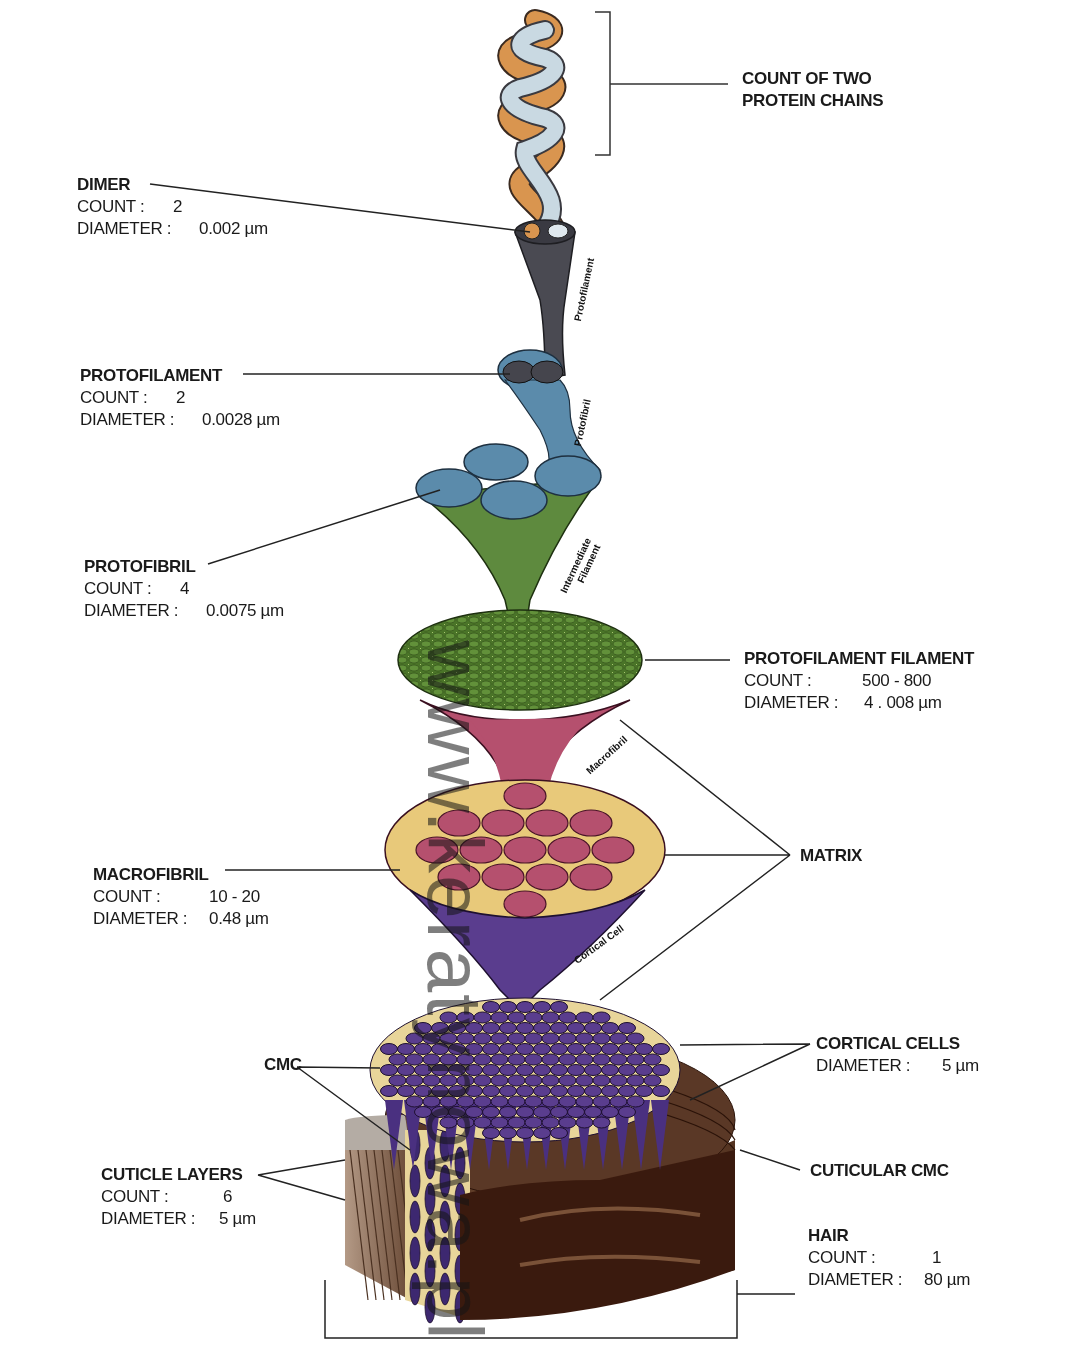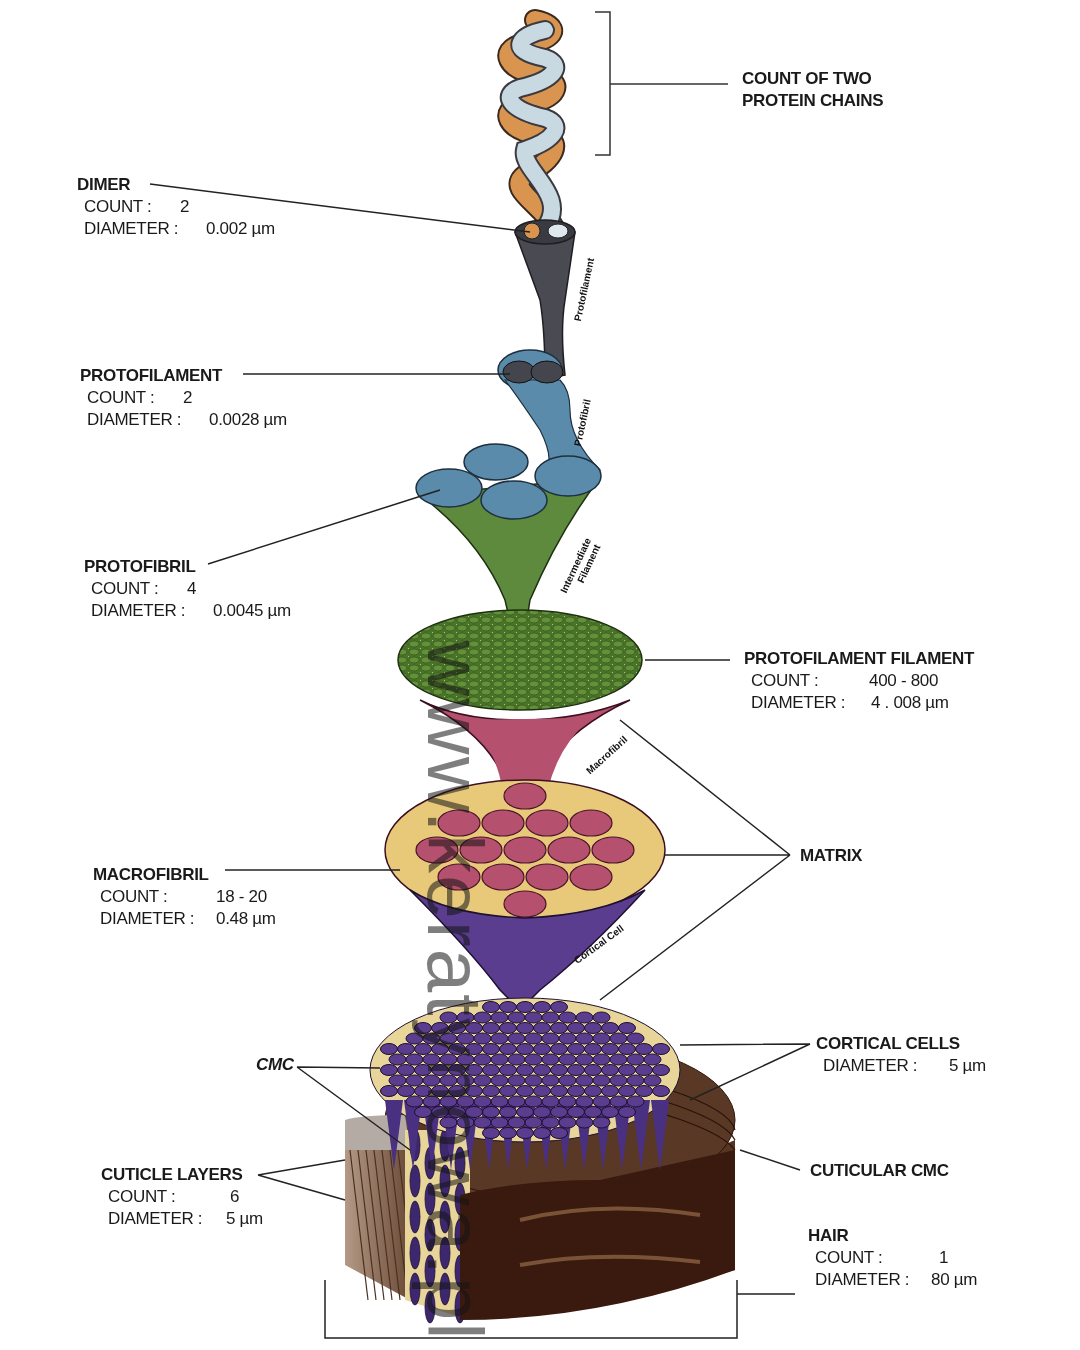--- a/index.html
+++ b/index.html
@@ -2,21 +2,21 @@
 <html><head>
 <meta charset="utf-8">
 <style>
   html, body { margin:0; padding:0; background:#ffffff; }
   body { width:1080px; height:1350px; position:relative; overflow:hidden;
          font-family:"Liberation Sans", "DejaVu Sans", sans-serif; color:#1a1a1a; }
   #art { position:absolute; left:0; top:0; width:1080px; height:1350px; }
   .lbl { position:absolute; font-size:17px; line-height:22px; letter-spacing:-0.3px; }
   .lbl .title { font-weight:bold; display:block; }
   .lbl .row { display:block; }
-  .lbl .k { display:inline-block;margin-left:7px; }
+  .lbl .k { display:inline-block; }
   .vlabel { position:absolute; font-size:10px; font-weight:bold; color:#111; white-space:nowrap; transform-origin:left top; }
   .wm { position:absolute; left:500px; top:640px; font-size:78px; color:rgba(20,20,20,0.55);
         transform-origin:left top; transform:rotate(90deg); white-space:nowrap; letter-spacing:2px; }
 </style>
 </head>
 <body>
 
 <svg id="art" viewBox="0 0 1080 1350" xmlns="http://www.w3.org/2000/svg">
   <defs>
     <pattern id="ifDots" width="12" height="8" patternUnits="userSpaceOnUse">
@@ -368,45 +368,45 @@
 
 <div class="lbl" style="left:80px;top:365px;">
   <span class="title">PROTOFILAMENT</span>
   <span class="row"><span class="k" style="width:96px">COUNT :</span><span>2</span></span>
   <span class="row"><span class="k" style="width:122px">DIAMETER :</span><span>0.0028 µm</span></span>
 </div>
 
 <div class="lbl" style="left:84px;top:556px;">
   <span class="title">PROTOFIBRIL</span>
   <span class="row"><span class="k" style="width:96px">COUNT :</span><span>4</span></span>
-  <span class="row"><span class="k" style="width:122px">DIAMETER :</span><span>0.0045 µm</span></span>
+  <span class="row"><span class="k" style="width:122px">DIAMETER :</span><span>0.0075 µm</span></span>
 </div>
 
 <div class="lbl" style="left:744px;top:648px;">
   <span class="title">PROTOFILAMENT FILAMENT</span>
-  <span class="row"><span class="k" style="width:118px">COUNT :</span><span>400 - 800</span></span>
+  <span class="row"><span class="k" style="width:118px">COUNT :</span><span>500 - 800</span></span>
   <span class="row"><span class="k" style="width:120px">DIAMETER :</span><span>4 . 008 µm</span></span>
 </div>
 
 <div class="lbl" style="left:800px;top:845px;">
   <span class="title">MATRIX</span>
 </div>
 
 <div class="lbl" style="left:93px;top:864px;">
   <span class="title">MACROFIBRIL</span>
-  <span class="row"><span class="k" style="width:116px">COUNT :</span><span>18 - 20</span></span>
+  <span class="row"><span class="k" style="width:116px">COUNT :</span><span>10 - 20</span></span>
   <span class="row"><span class="k" style="width:116px">DIAMETER :</span><span>0.48 µm</span></span>
 </div>
 
 <div class="lbl" style="left:816px;top:1033px;">
   <span class="title">CORTICAL CELLS</span>
   <span class="row"><span class="k" style="width:126px">DIAMETER :</span><span>5 µm</span></span>
 </div>
 
-<div class="lbl" style="left:256px;top:1054px;font-style:italic;">
+<div class="lbl" style="left:264px;top:1054px;">
   <span class="title">CMC</span>
 </div>
 
 <div class="lbl" style="left:101px;top:1164px;">
   <span class="title">CUTICLE LAYERS</span>
   <span class="row"><span class="k" style="width:122px">COUNT :</span><span>6</span></span>
   <span class="row"><span class="k" style="width:118px">DIAMETER :</span><span>5 µm</span></span>
 </div>
 
 <div class="lbl" style="left:810px;top:1160px;">

